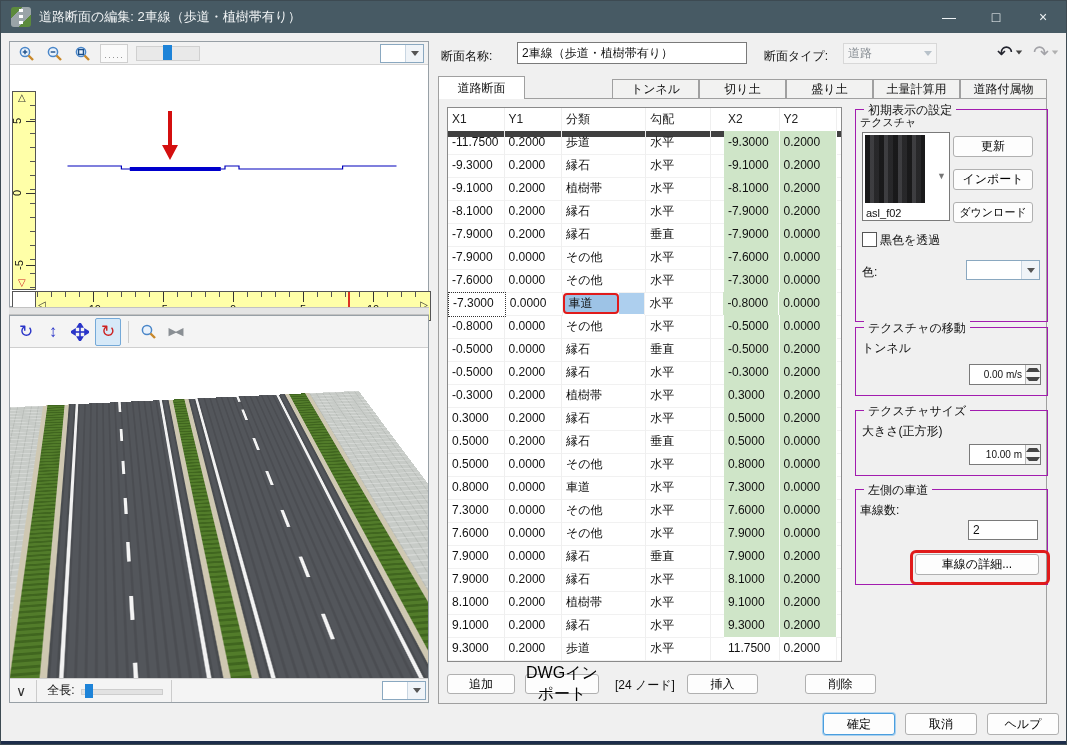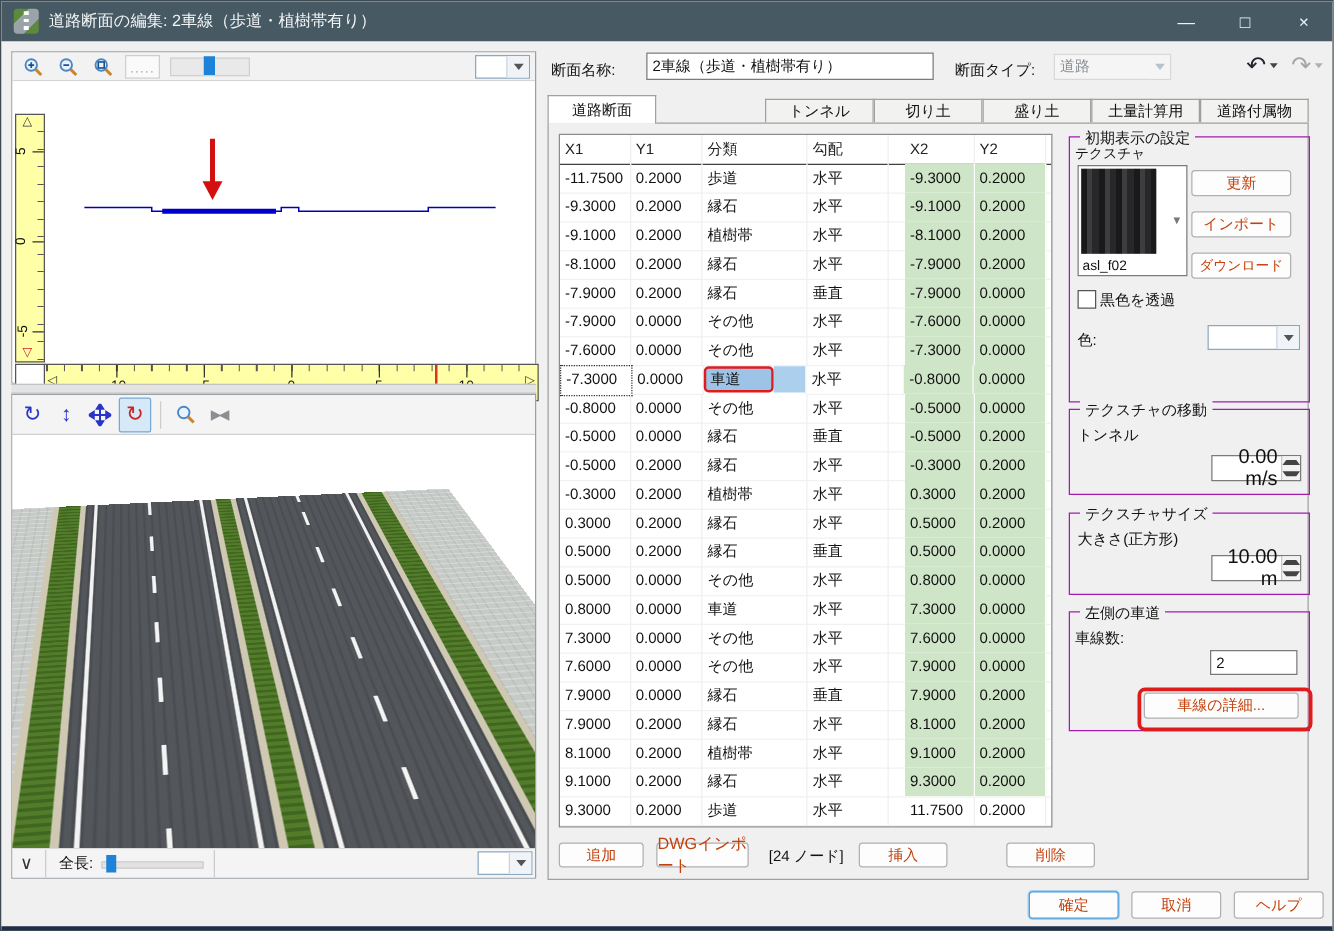--- a/index.html
+++ b/index.html
@@ -15,31 +15,31 @@
   .app-icon{position:absolute;left:10px;top:6px;width:20px;height:20px;border-radius:3px;
             background:linear-gradient(135deg,#5c8a3c 0 30%,#9aa4a8 30% 70%,#5c8a3c 70%);}
   .app-icon:after{content:"";position:absolute;left:8px;top:2px;width:4px;height:16px;
             background:repeating-linear-gradient(180deg,#fff 0 3px,transparent 3px 6px);}
   .win-btn{position:absolute;top:0;width:46px;height:32px;display:flex;align-items:center;
            justify-content:center;color:#eef2f4;font-size:14px;cursor:default;}
   .wb-min{right:94px;} .wb-max{right:47px;} .wb-close{right:0;}
 
   
   .btn{background:#fdfdfd;border:1px solid #b0b0b0;border-radius:3px;display:flex;
-       align-items:center;justify-content:center;font-size:12px;color:#c2410c;}
+       align-items:center;justify-content:center;font-size:12px;color:#000000;}
   .tfield{background:#fff;border:1px solid #7a7a7a;font-size:12px;padding:2px 4px;
           font-family:inherit;color:#111;}
   .chev{width:0;height:0;border-left:4px solid transparent;border-right:4px solid transparent;
         border-top:5px solid #555;}
   .combo{background:#fff;border:1px solid #8aa8c0;display:flex;align-items:center;}
   .combo .cfield{flex:1;height:100%;}
   .combo .cbtn{width:17px;height:100%;display:flex;align-items:center;justify-content:center;
         background:#f0f4f8;border-left:1px solid #c9d6e2;}
   .spin{position:absolute;background:#fff;border:1px solid #7a7a7a;display:flex;align-items:center;}
-  .spin .sval{flex:1;text-align:right;padding-right:3px;font-size:16px;}
+  .spin .sval{flex:1;text-align:right;padding-right:3px;font-size:10px;}
   .spin .sbtns{width:14px;height:100%;display:flex;flex-direction:column;border-left:1px solid #b8b8b8;}
   .spin .sbtns div{flex:1;display:flex;align-items:center;justify-content:center;background:#f2f2f2;}
   .tri-u{width:0;height:0;border-left:3px solid transparent;border-right:3px solid transparent;border-bottom:4px solid #444;}
   .tri-d{width:0;height:0;border-left:3px solid transparent;border-right:3px solid transparent;border-top:4px solid #444;}
   .groupbox{position:absolute;border:1px solid #a21caf;}
   .glegend{position:absolute;top:-8px;left:8px;background:#f0f0f0;padding:0 4px;font-size:12px;}
 
   
   .lt-panel{left:8px;top:40px;width:420px;height:266px;background:#fff;border:1px solid #98a0a6;}
   .lt-toolbar{left:0;top:0;width:418px;height:23px;background:#f2f2f2;border-bottom:1px solid #d4d4d4;
@@ -107,21 +107,21 @@
        border:1px solid #a0a0a0;font-size:12px;}
   .tab.inactive{top:78px;height:19px;background:#f2f2f1;border-bottom:none;}
   .tab.active{top:75px;height:23px;background:#fff;border-bottom:none;z-index:3;}
 
   .content{left:437px;top:97px;width:609px;height:606px;background:#f0f0f0;border:1px solid #a0a0a0;}
 
   
   .grid{position:absolute;left:8px;top:8px;width:393px;height:553px;background:#fff;
         border:1px solid #8a8a8a;overflow:hidden;}
   .trow{display:flex;height:23px;}
-  .thead .tc{border-bottom:1px solid #404040;color:#222;}
+  .thead .tc{border-bottom:6px solid #404040;color:#222;}
   .tc{height:23px;line-height:22px;padding-left:4px;font-size:12px;overflow:hidden;white-space:nowrap;
       border-right:1px solid #efefef;border-bottom:1px solid #f1f1f1;}
   .c0{width:54px;} .c1{width:55px;} .c2{width:83px;} .c3{width:63px;}
   .cgap{width:9px;border-right:none;} .c4{width:53px;} .c5{width:55px;} .cfill{flex:1;border-right:none;}
   .tc.green{background:#cfe5c8;border-right:1px solid #fff;border-bottom:1px solid #fff;}
   .tc.focuscell{border:1px dotted #333;line-height:20px;}
   .selwrap{display:flex;height:23px;width:83px;border-right:1px solid #efefef;box-sizing:border-box;}
   .selbox{width:56px;height:21px;margin-top:1px;background:#9dc3e6;border:2px solid #e01b1b;
           border-radius:4px;line-height:17px;padding-left:3px;font-size:12px;box-sizing:border-box;}
   .selstrip{width:25px;height:21px;margin-top:1px;background:#adcfee;}
@@ -586,21 +586,21 @@
             <div class="tc c3">水平</div>
             <div class="tc cgap"></div>
             <div class="tc c4">11.7500</div>
             <div class="tc c5">0.2000</div>
             <div class="tc cfill"></div>
           </div>
         </div>
     </div>
 
     <div class="btn abs" style="left:8px;top:575px;width:68px;height:20px;">追加</div>
-    <div class="btn abs" style="left:86px;top:575px;width:74px;height:20px;font-size:13px;">DWGインポート</div>
+    <div class="btn abs" style="left:86px;top:575px;width:74px;height:20px;font-size:16px;text-align:center;">DWGインポート</div>
     <div class="nodecount abs" style="left:170px;top:578px;width:72px;text-align:center;">[24 ノード]</div>
     <div class="btn abs" style="left:248px;top:575px;width:71px;height:20px;">挿入</div>
     <div class="btn abs" style="left:330px;top:575px;width:71px;height:20px;margin-left:36px;">削除</div>
 
     <div class="groupbox" style="left:416px;top:10px;width:191px;height:211px;">
       <span class="glegend">初期表示の設定</span>
       <span class="abs" style="left:4px;top:5px;font-size:11px;">テクスチャ</span>
       <div class="texcombo" style="left:6px;top:22px;width:86px;height:87px;">
         <div class="teximg"></div>
         <div class="texchev">▼</div>

